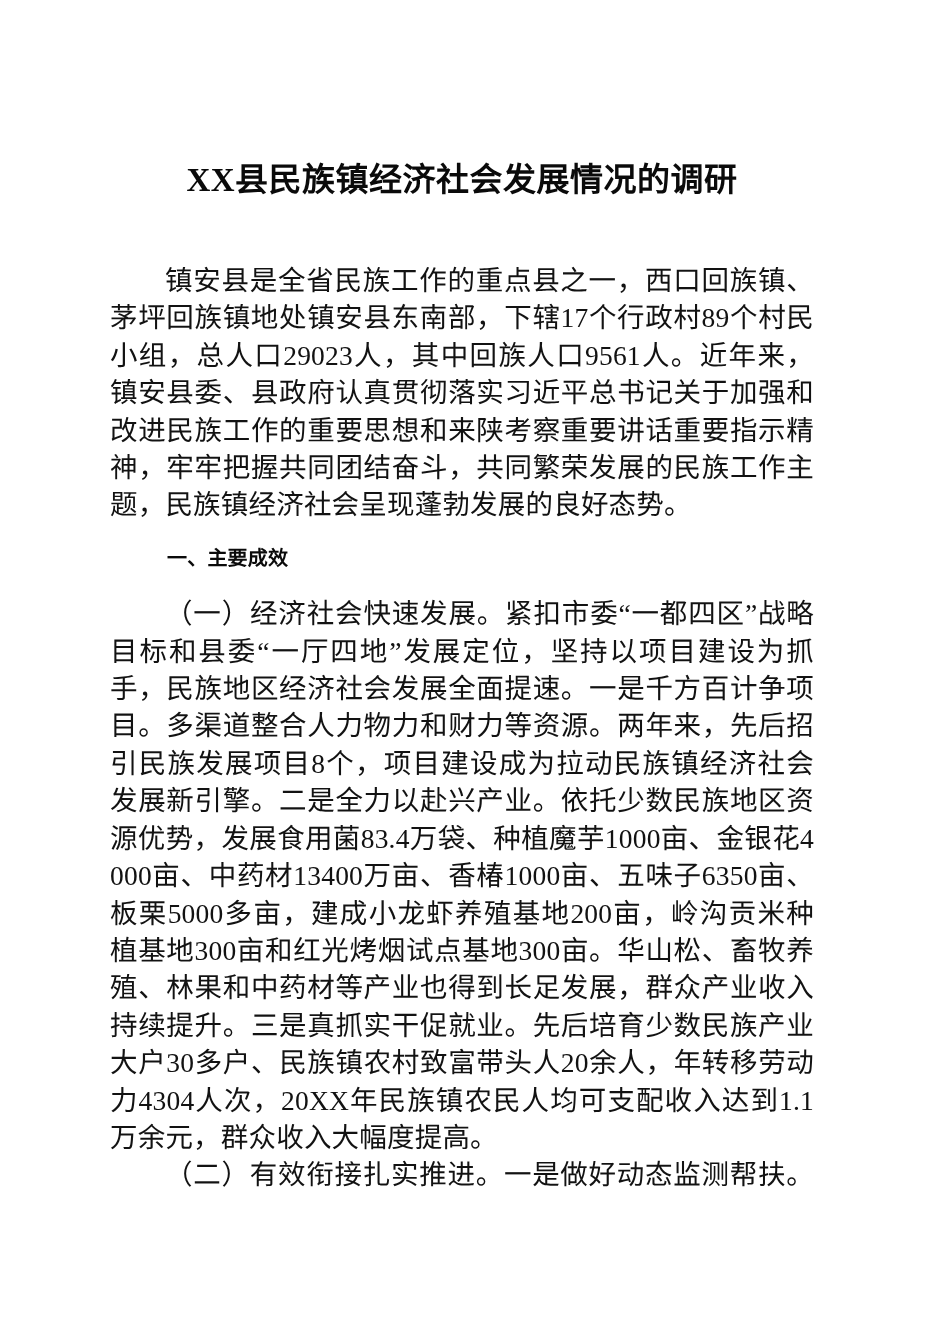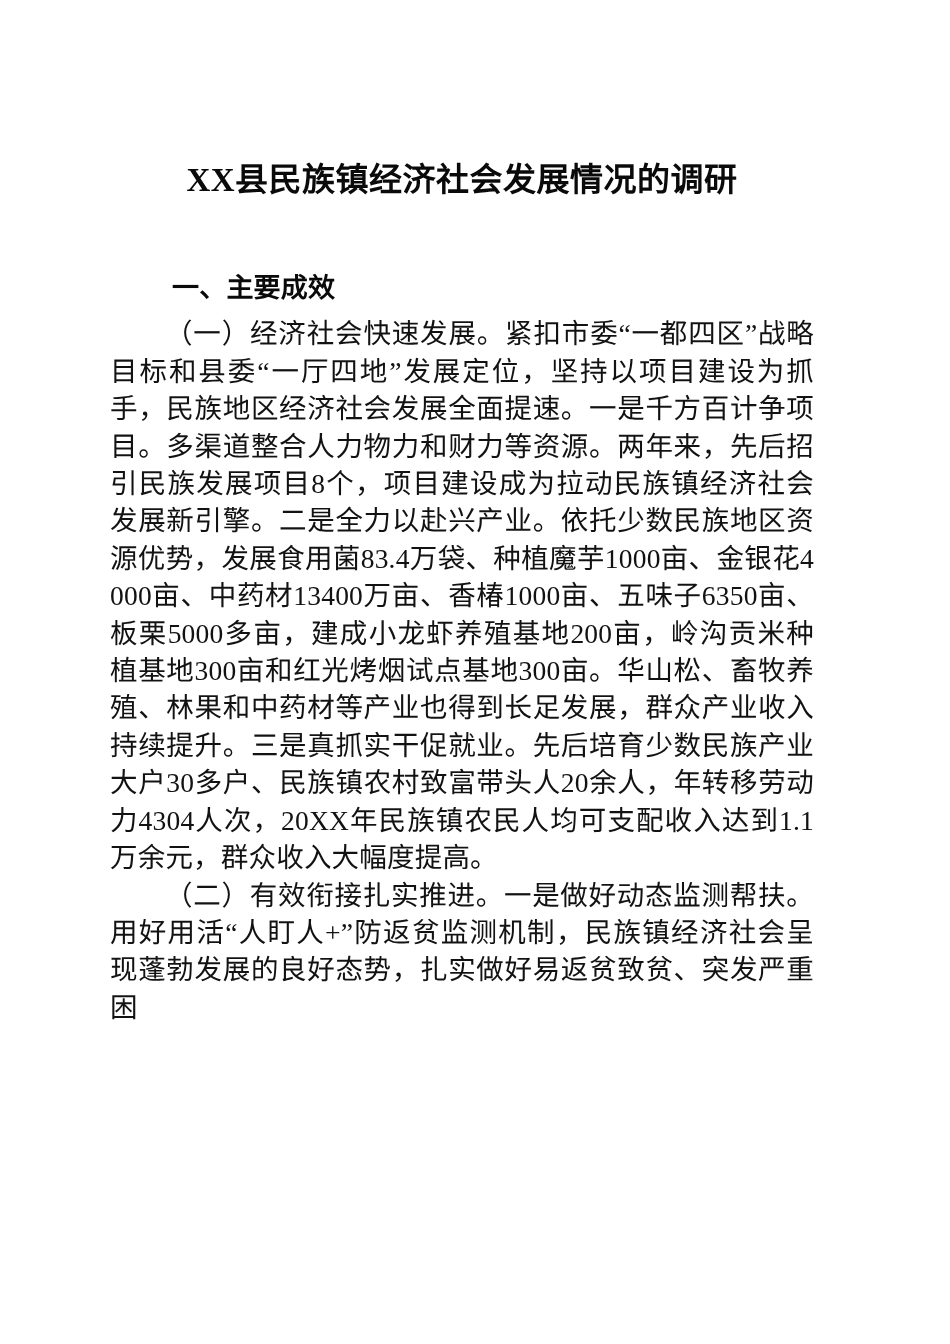--- a/index.html
+++ b/index.html
@@ -60,25 +60,25 @@
     line-height: 37.4px;
     color: #121212;
     text-align: justify;
     text-justify: inter-ideograph;
     text-indent: 2em;
     letter-spacing: 0.2px;
     word-break: break-all;
   }
 
   p.heading {
-    margin: 8px;
+    margin: 17px;
     padding: 0;
-    font-family: Liberation Serif, serif;
+    font-family: Liberation Mono, monospace;
     font-weight: bold;
-    font-size: 27px;
+    font-size: 20px;
     line-height: 37.4px;
     color: #0a0a0a;
     text-indent: 2em;
     letter-spacing: 0.2px;
   }
 
   
   .page-number {
     position: absolute;
     left: 0;
@@ -95,20 +95,21 @@
 <body>
 
 <div class="page">
 
   <div class="doc-body">
 
     <h1 class="doc-title">XX县民族镇经济社会发展情况的调研</h1>
 
     <div class="content">
 
+      <p class="para">镇安县是全省民族工作的重点县之一，西口回族镇、茅坪回族镇地处镇安县东南部，下辖17个行政村89个村民小组，总人口29023人，其中回族人口9561人。近年来，镇安县委、县政府认真贯彻落实习近平总书记关于加强和改进民族工作的重要思想和来陕考察重要讲话重要指示精神，牢牢把握共同团结奋斗，共同繁荣发展的民族工作主题，民族镇经济社会呈现蓬勃发展的良好态势。</p>
 
       <p class="heading">一、主要成效</p>
 
       <p class="para">（一）经济社会快速发展。紧扣市委“一都四区”战略目标和县委“一厅四地”发展定位，坚持以项目建设为抓手，民族地区经济社会发展全面提速。一是千方百计争项目。多渠道整合人力物力和财力等资源。两年来，先后招引民族发展项目8个，项目建设成为拉动民族镇经济社会发展新引擎。二是全力以赴兴产业。依托少数民族地区资源优势，发展食用菌83.4万袋、种植魔芋1000亩、金银花4000亩、中药材13400万亩、香椿1000亩、五味子6350亩、板栗5000多亩，建成小龙虾养殖基地200亩，岭沟贡米种植基地300亩和红光烤烟试点基地300亩。华山松、畜牧养殖、林果和中药材等产业也得到长足发展，群众产业收入持续提升。三是真抓实干促就业。先后培育少数民族产业大户30多户、民族镇农村致富带头人20余人，年转移劳动力4304人次，20XX年民族镇农民人均可支配收入达到1.1万余元，群众收入大幅度提高。</p>
 
       <p class="para">（二）有效衔接扎实推进。一是做好动态监测帮扶。用好用活“人盯人+”防返贫监测机制，民族镇经济社会呈现蓬勃发展的良好态势，扎实做好易返贫致贫、突发严重困</p>
 
     </div>
 
   </div>

